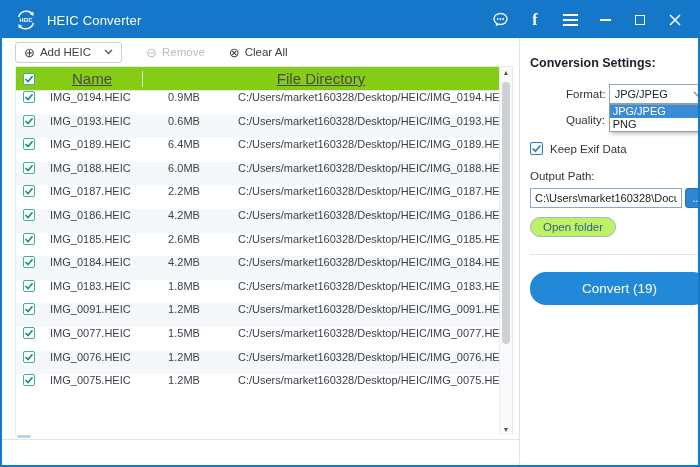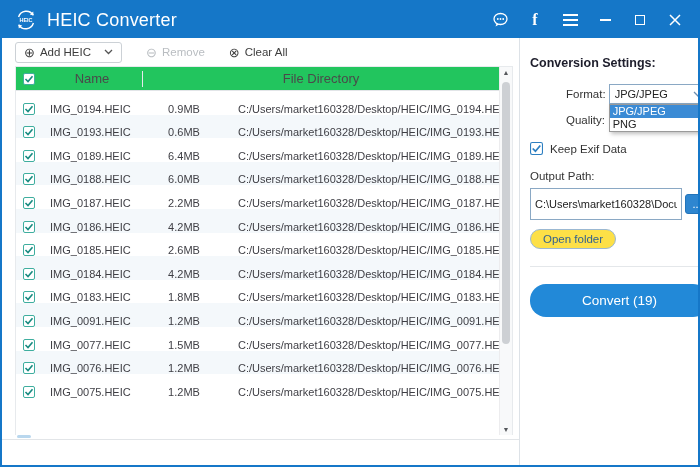--- a/index.html
+++ b/index.html
@@ -4,21 +4,21 @@
 <style>
   * { margin:0; padding:0; box-sizing:border-box; }
   body { font-family:"Liberation Sans", sans-serif; background:#fff; }
   .window { width:700px; height:467px; border:2px solid #1577c8; background:#fff;
             display:flex; flex-direction:column; overflow:hidden; position:relative; }
 
   
   .titlebar { flex:none; height:36px; background:#1577c8; display:flex; align-items:center;
               padding:0 14px 0 12px; color:#fff; }
   .logo { width:24px; height:24px; margin-right:9px; flex:none; }
-  .title { font-size:18px; letter-spacing:.2px; }
+  .title { font-size:13px; letter-spacing:.2px; }
   .tb-spacer { flex:1; }
   .tb-icons { display:flex; align-items:center; gap:17px; }
   .tb-ic { width:18px; height:18px; display:flex; align-items:center; justify-content:center; cursor:pointer; }
   .fb { font-family:"Liberation Serif", serif; font-weight:bold; font-size:16px; color:#fff; }
   .win-min { width:11px; height:2px; background:#fff; }
   .win-max { width:10px; height:10px; border:1.5px solid #fff; }
 
   
   .content { flex:1; display:flex; min-height:0; }
   .left { width:517px; flex:none; display:flex; flex-direction:column; min-width:0; }
@@ -28,28 +28,28 @@
   .tbtn { display:flex; align-items:center; gap:5px; background:none; border:none; cursor:pointer;
           font-size:11.5px; color:#3d3d3d; font-family:inherit; }
   .tbtn .glyph { font-size:13px; line-height:1; }
   .add-btn { border:1px solid #ccd1d6; border-radius:3px; padding:3px 8px; background:#fff; }
   .chev { margin-left:8px; }
   .disabled { color:#b9bdc1; cursor:default; }
 
   
   .tablewrap { flex:1; position:relative; margin-left:13px; margin-right:6px;
                border:1px solid #e7eaed; border-bottom:none; min-height:0; overflow:hidden; }
-  .thead { display:flex; align-items:center; height:24px; font-size:13px; color:#4a4a4a;
-           border-bottom:1px solid #e2e5e8; background:#22c55e; padding-right:13px; }
+  .thead { display:flex; align-items:center; height:24px; font-size:15px; color:#4a4a4a;
+           border-bottom:1px solid #e2e5e8; background:#84cc16; padding-right:13px;text-decoration:underline; }
   .cb-cell { flex:none; width:26px; display:flex; align-items:center; justify-content:center; }
   .col-name { flex:none; width:100px; text-align:center; }
   .col-size { flex:none; width:84px; text-align:center; border-left:1px solid #e6e9ec; height:16px; line-height:16px; }
   .col-dir  { flex:1; text-align:center; border-left:1px solid #e6e9ec; height:16px; line-height:16px; }
   .tbody { position:absolute; top:24px; left:0; right:13px; bottom:0; overflow:hidden; }
-  .trow { display:flex; align-items:flex-end; height:23.6px; font-size:11px; color:#3e3e44; cursor:default; }
+  .trow { display:flex; align-items:flex-start; height:23.6px; font-size:11px; color:#3e3e44; cursor:default; }
   .trow:nth-child(even) { background:#f4f8fb; }
   .row-name { flex:none; width:100px; padding-left:8px; }
   .row-size { flex:none; width:84px; text-align:center; }
   .row-dir  { flex:1; padding-left:12px; white-space:nowrap; overflow:hidden; }
 
   .vscroll { position:absolute; top:0; right:0; bottom:0; width:13px; background:#f8f9fa;
              border-left:1px solid #ececee; }
   .sarrow { position:absolute; left:0; right:0; text-align:center; font-size:7px; color:#55585c; }
   .sarrow.up { top:2px; } .sarrow.down { bottom:2px; }
   .sthumb { position:absolute; left:2px; width:8px; top:15px; height:262px;
@@ -70,26 +70,26 @@
   .selectbox { height:20px; border:1px solid #8aa8c4; background:#fff; display:flex; align-items:center;
                justify-content:space-between; padding:0 5px; font-size:11px; color:#222; cursor:pointer; }
   .droplist { position:absolute; top:20px; left:0; right:2px; background:#fff; border:1px solid #9a9a9a;
               box-shadow:2px 2px 4px rgba(0,0,0,.25); z-index:9; }
   .dopt { height:13px; line-height:13px; padding:0 3px; font-size:11px; color:#222; cursor:pointer; }
   .dopt.sel { background:#3b8bd5; color:#fff; }
   .qrow { margin-top:7px; height:18px; display:flex; align-items:center; }
   .exifrow { margin-top:13px; display:flex; align-items:center; gap:7px; font-size:11.5px; color:#333; cursor:pointer; }
   .outlabel { margin-top:15px; font-size:11.5px; color:#333; }
   .pathrow { margin-top:6px; display:flex; align-items:center; }
-  .pathinput { flex:1; height:32px; border:1px solid #8aa8c4; padding:0 4px; font-size:11px; color:#222;
+  .pathinput { flex:1; height:20px; border:1px solid #8aa8c4; padding:0 4px; font-size:11px; color:#222;
                font-family:inherit; min-width:0; }
   .dots-btn { flex:none; width:24px; height:20px; margin-left:3px; background:#2e86d0; border:1px solid #2374ba;
               border-radius:3px; color:#fff; font-size:11px; line-height:1; cursor:pointer; }
   .openfolder { margin-top:9px; display:inline-block; border:1px solid #9bb8d2; border-radius:11px;
-                padding:3px 12px; font-size:11.5px; color:#33628f; background:#fde047; cursor:pointer;
+                padding:3px 12px; font-size:11.5px; color:#33628f; background:#bef264; cursor:pointer;
                 font-family:inherit; }
   .pdivider { margin-top:17px; border-top:1px solid #e4e7ea; }
   .convert { margin-top:17px; width:100%; height:33px; background:#2289d8; border:none; border-radius:16px;
              color:#fff; font-size:13.5px; cursor:pointer; font-family:inherit; }
 
   
   .bottombar { flex:none; height:36px; border-top:1px solid #eef0f2; display:flex; align-items:center;
                justify-content:center; }
   .recover { border:1px solid #7fb0d8; border-radius:12px; background:#fff; color:#2f7fc1;
              font-size:11px; padding:4px 15px; cursor:pointer; font-family:inherit; }

